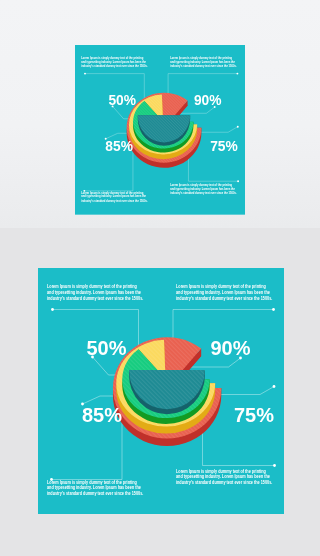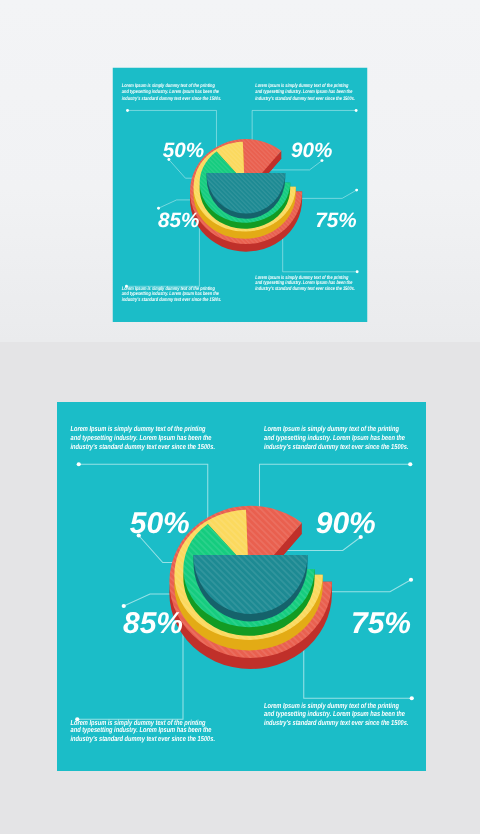--- a/index.html
+++ b/index.html
@@ -1,18 +1,18 @@
 <!DOCTYPE html>
 <html><head>
 <meta charset="utf-8">
 <style>
   html,body{margin:0;padding:0;}
   body{width:320px;height:556px;overflow:hidden;
        font-family:"Liberation Sans",sans-serif;background:#eef0f2;}
-  .page{position:relative;width:320px;height:556px;overflow:hidden;font-style:italic;}
+  .page{position:relative;width:320px;height:556px;overflow:hidden;}
   .bg-top{position:absolute;left:0;top:0;width:320px;height:228px;
           background:linear-gradient(180deg,#f3f4f6 0%,#f1f2f4 55%,#eaebed 100%);}
   .bg-bot{position:absolute;left:0;top:228px;width:320px;height:328px;background:#e4e4e6;}
   svg{display:block;overflow:visible;}
   .poster{position:absolute;overflow:hidden;}
   .ptext{position:absolute;color:#fff;font-weight:700;}
 </style>
 </head>
 <body>
 

